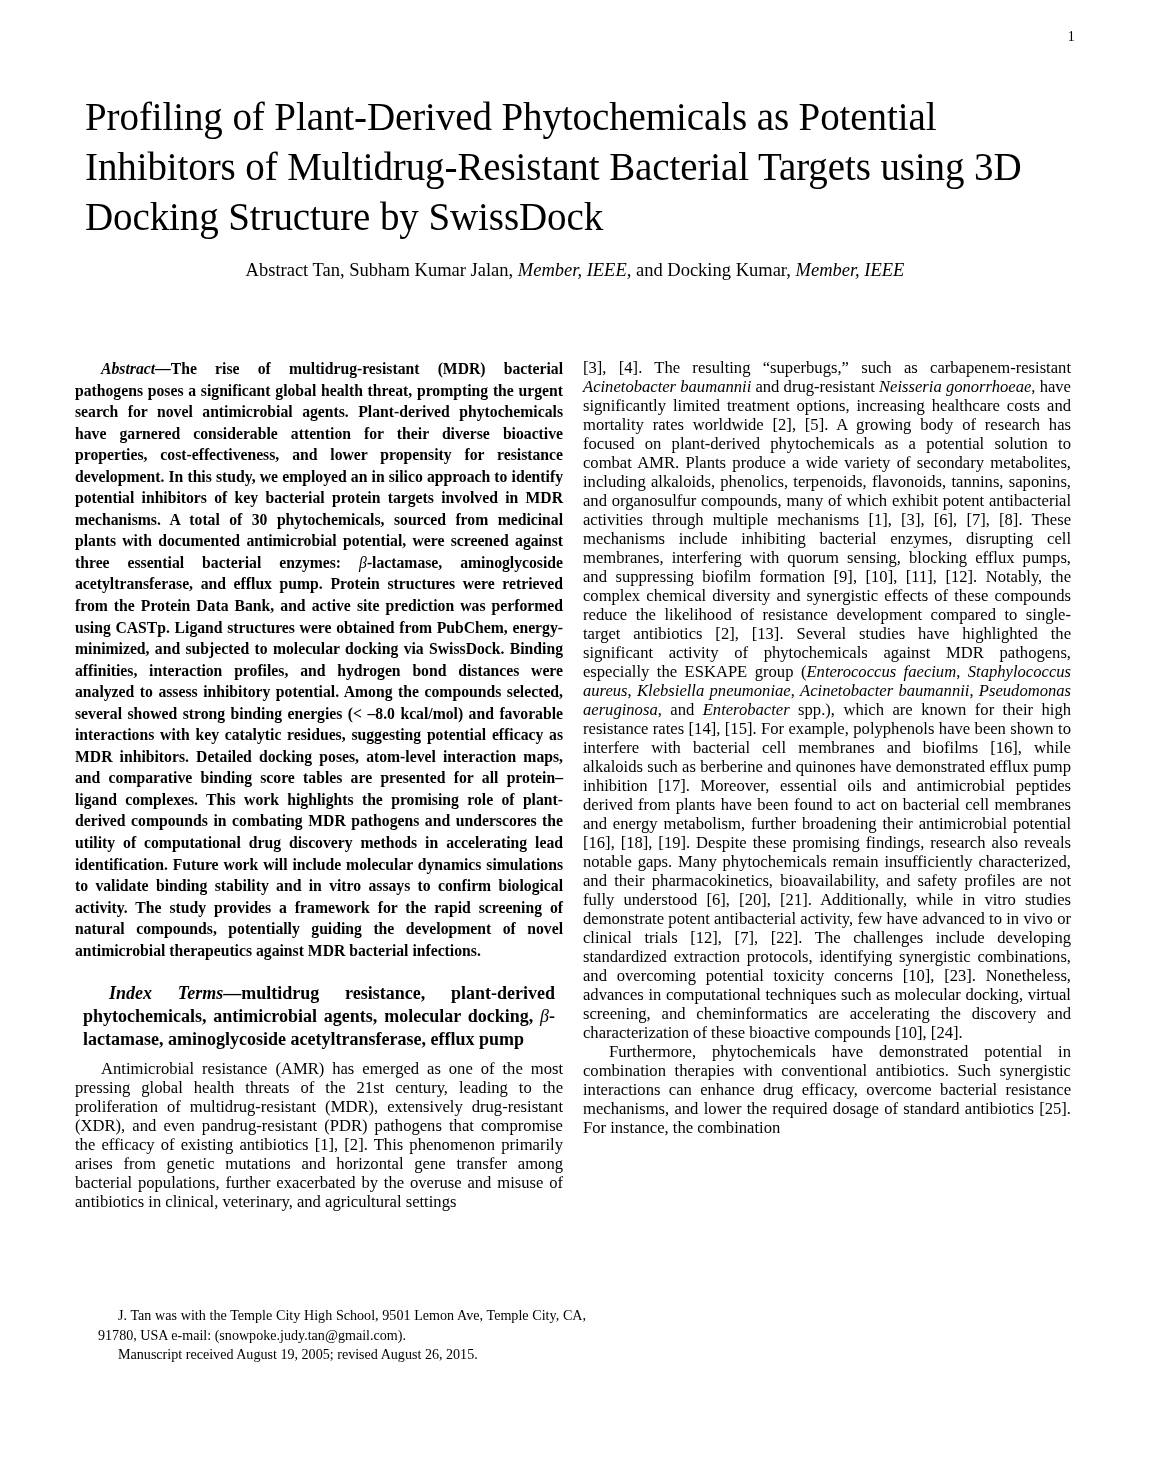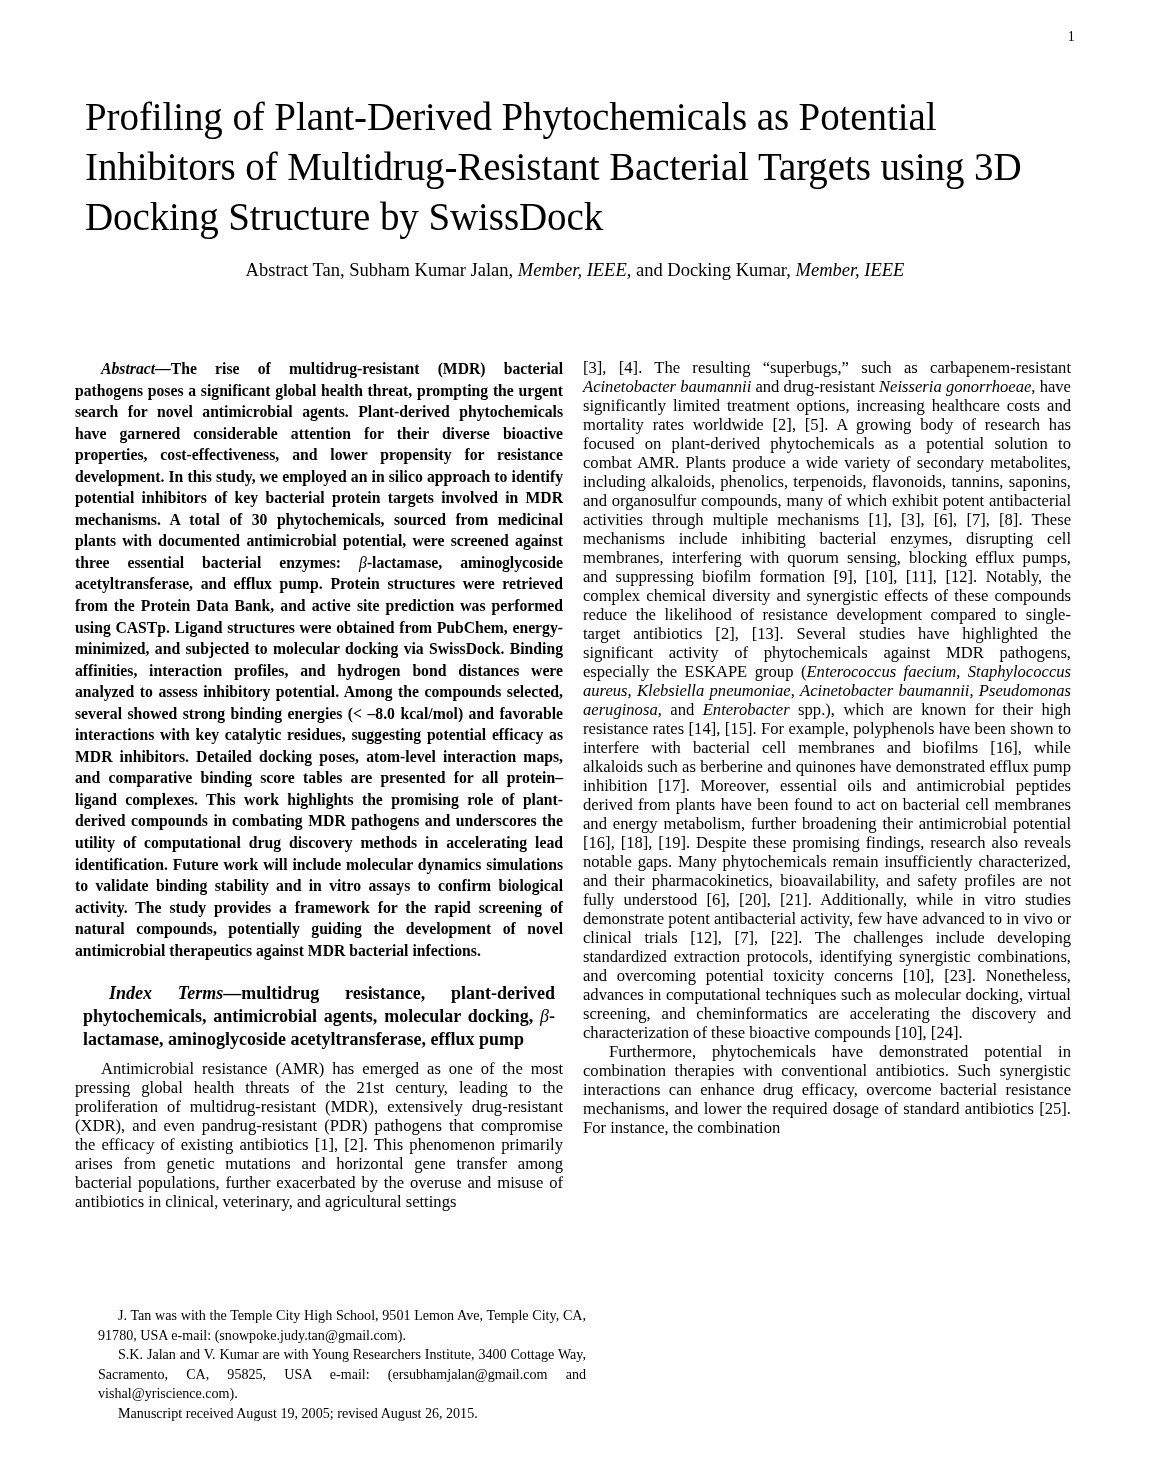--- a/index.html
+++ b/index.html
@@ -192,17 +192,16 @@
   </div>
 
   <div class="col col-right">
     <p class="body cont"><span>[3], [4]. The resulting “superbugs,” such as carbapenem-resistant </span><i>Acinetobacter baumannii</i><span> and drug-resistant </span><i>Neisseria gonorrhoeae</i><span>, have significantly limited treatment options, increasing healthcare costs and mortality rates worldwide [2], [5]. A growing body of research has focused on plant-derived phytochemicals as a potential solution to combat AMR. Plants produce a wide variety of secondary metabolites, including alkaloids, phenolics, terpenoids, flavonoids, tannins, saponins, and organosulfur compounds, many of which exhibit potent antibacterial activities through multiple mechanisms [1], [3], [6], [7], [8]. These mechanisms include inhibiting bacterial enzymes, disrupting cell membranes, interfering with quorum sensing, blocking efflux pumps, and suppressing biofilm formation [9], [10], [11], [12]. Notably, the complex chemical diversity and synergistic effects of these compounds reduce the likelihood of resistance development compared to single-target antibiotics [2], [13]. Several studies have highlighted the significant activity of phytochemicals against MDR pathogens, especially the ESKAPE group (</span><i>Enterococcus faecium</i><span>, </span><i>Staphylococcus aureus</i><span>, </span><i>Klebsiella pneumoniae</i><span>, </span><i>Acinetobacter baumannii</i><span>, </span><i>Pseudomonas aeruginosa</i><span>, and </span><i>Enterobacter</i><span> spp.), which are known for their high resistance rates [14], [15]. For example, polyphenols have been shown to interfere with bacterial cell membranes and biofilms [16], while alkaloids such as berberine and quinones have demonstrated efflux pump inhibition [17]. Moreover, essential oils and antimicrobial peptides derived from plants have been found to act on bacterial cell membranes and energy metabolism, further broadening their antimicrobial potential [16], [18], [19]. Despite these promising findings, research also reveals notable gaps. Many phytochemicals remain insufficiently characterized, and their pharmacokinetics, bioavailability, and safety profiles are not fully understood [6], [20], [21]. Additionally, while in vitro studies demonstrate potent antibacterial activity, few have advanced to in vivo or clinical trials [12], [7], [22]. The challenges include developing standardized extraction protocols, identifying synergistic combinations, and overcoming potential toxicity concerns [10], [23]. Nonetheless, advances in computational techniques such as molecular docking, virtual screening, and cheminformatics are accelerating the discovery and characterization of these bioactive compounds [10], [24].</span></p>
 
     <p class="body">Furthermore, phytochemicals have demonstrated potential in combination therapies with conventional antibiotics. Such synergistic interactions can enhance drug efficacy, overcome bacterial resistance mechanisms, and lower the required dosage of standard antibiotics [25]. For instance, the combination</p>
   </div>
 
   <div class="footnotes">
     <p>J. Tan was with the Temple City High School, 9501 Lemon Ave, Temple City, CA, 91780, USA e-mail: (snowpoke.judy.tan@gmail.com).</p>
-    <p>S.K. Jalan and V. Kumar are with Young Researchers Institute, 3400 Cottage Way, Sacramento, CA, 95825, USA e-mail: (ersubhamjalan@gmail.com and vishal@yriscience.com).</p>
     <p>Manuscript received August 19, 2005; revised August 26, 2015.</p>
   </div>
 
 </div>
 
 </body></html>

